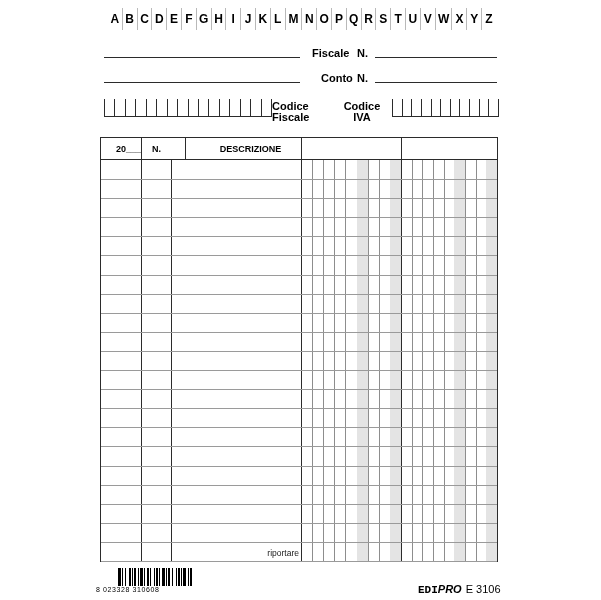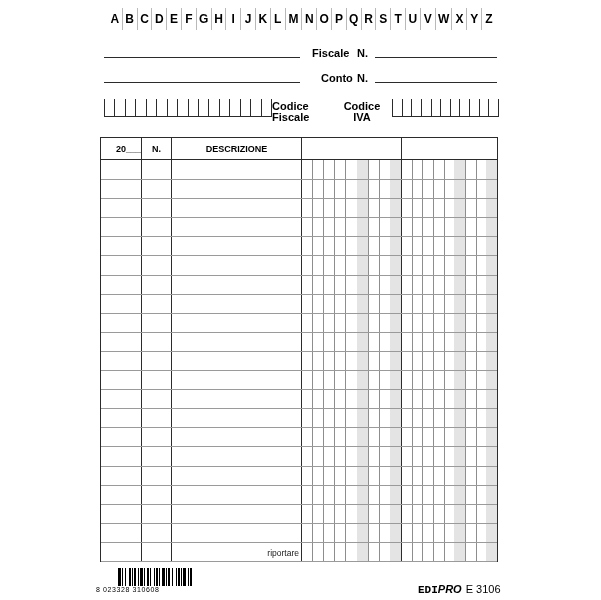--- a/index.html
+++ b/index.html
@@ -127,21 +127,21 @@
     position: absolute;
     top: 0;
     height: 22px;
     font-size: 9px;
     font-weight: bold;
     line-height: 22px;
     box-sizing: border-box;
   }
   #head-year { left: 0;    width: 40px; text-align: right; font-size: 9px; }
   #head-n    { left: 40px; width: 30px; text-align: center; border-left: 1px solid #2b2b2b; }
-  #head-desc { left: 70px; width: 130px; text-align: center; border-left: 1px solid #2b2b2b; }
+  #head-desc { left: 84px; width: 130px; text-align: center; border-left: 1px solid #2b2b2b; }
   #head-c1   { left: 200px; width: 100px; border-left: 1px solid #2b2b2b; }
   #head-c2   { left: 300px; width: 97px;  border-left: 1px solid #2b2b2b; }
 
   
   .vrule {
     position: absolute;
     top: 22px;
     bottom: 0;
     width: 0;
     border-left: 1px solid #2b2b2b;

